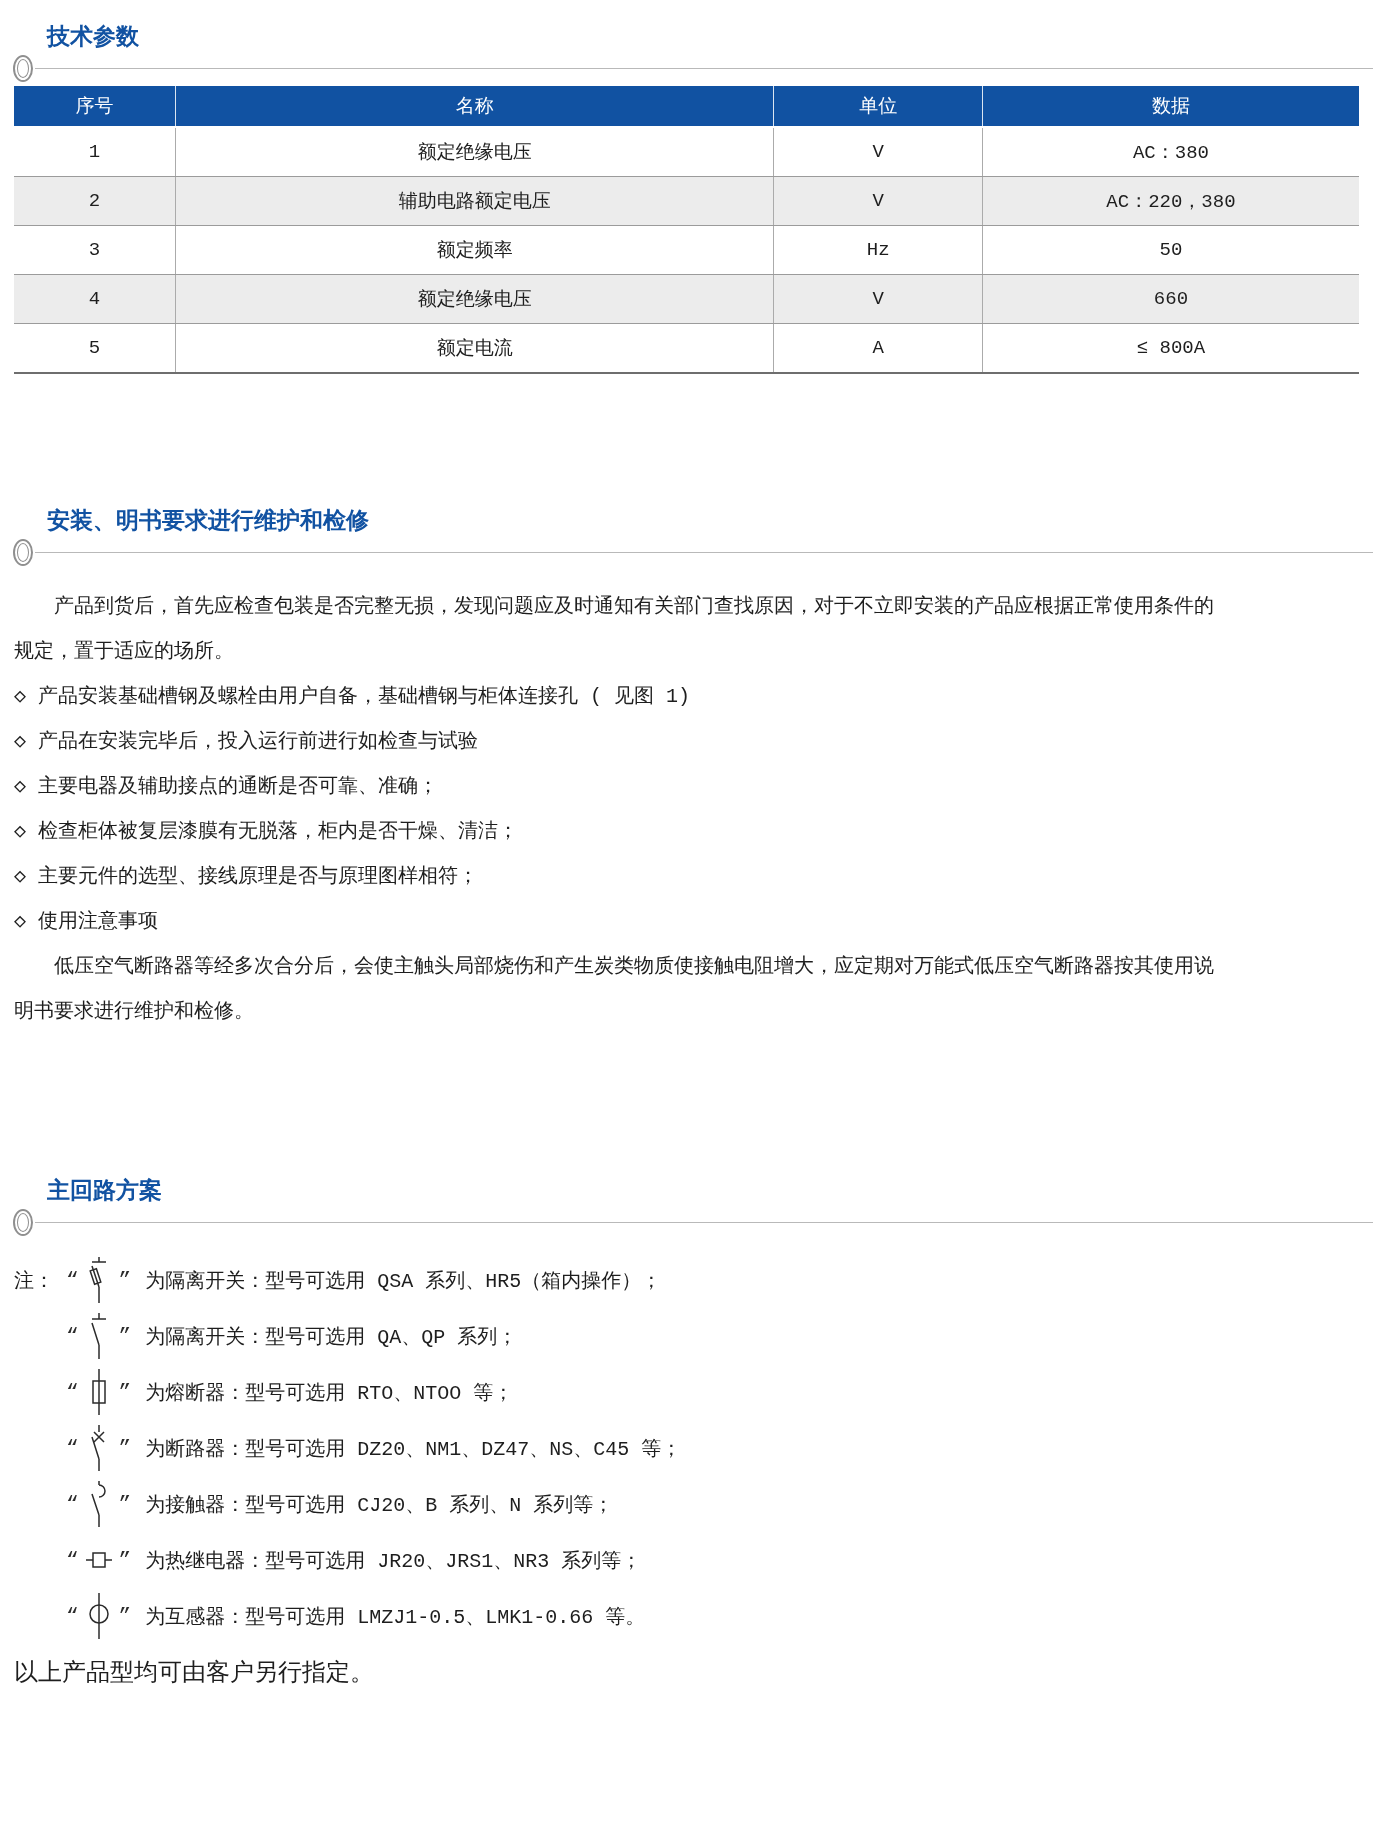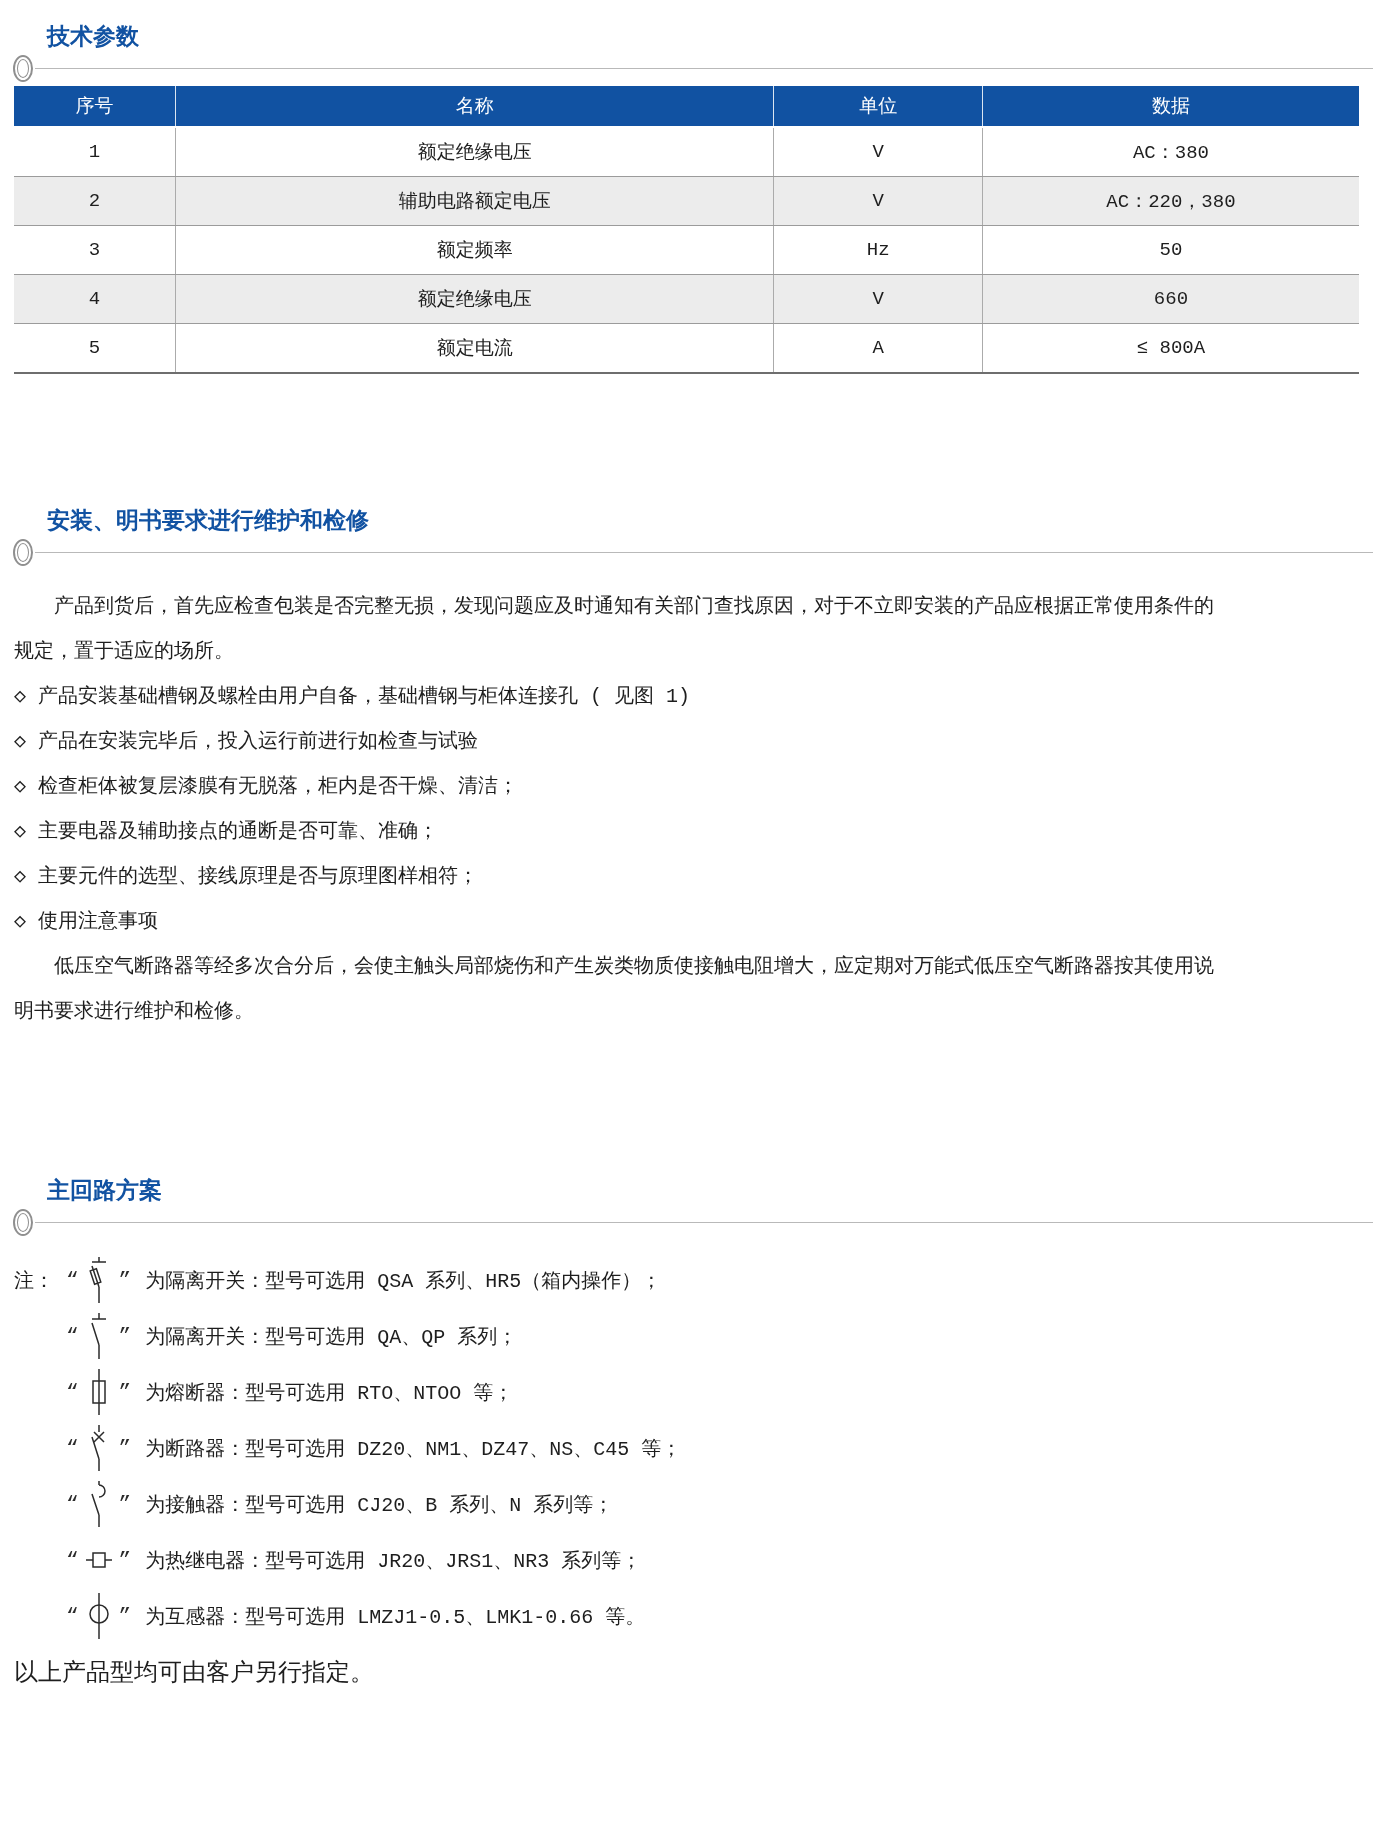--- a/index.html
+++ b/index.html
@@ -104,22 +104,22 @@
     <h2 class="sec-title">安装、明书要求进行维护和检修</h2>
     <div class="sec-rule">
       <span class="ring"></span>
       <span class="rule-line"></span>
     </div>
     <div class="body">
       <div class="line indent">产品到货后，首先应检查包装是否完整无损，发现问题应及时通知有关部门查找原因，对于不立即安装的产品应根据正常使用条件的</div>
       <div class="line">规定，置于适应的场所。</div>
       <div class="line">◇ 产品安装基础槽钢及螺栓由用户自备，基础槽钢与柜体连接孔 ( 见图 1)</div>
       <div class="line">◇ 产品在安装完毕后，投入运行前进行如检查与试验</div>
+      <div class="line">◇ 主要电器及辅助接点的通断是否可靠、准确；</div>
       <div class="line">◇ 检查柜体被复层漆膜有无脱落，柜内是否干燥、清洁；</div>
-      <div class="line">◇ 主要电器及辅助接点的通断是否可靠、准确；</div>
       <div class="line">◇ 主要元件的选型、接线原理是否与原理图样相符；</div>
       <div class="line">◇ 使用注意事项</div>
       <div class="line indent">低压空气断路器等经多次合分后，会使主触头局部烧伤和产生炭类物质使接触电阻增大，应定期对万能式低压空气断路器按其使用说</div>
       <div class="line">明书要求进行维护和检修。</div>
     </div>
   </section>
 
   <section id="sec3">
     <h2 class="sec-title">主回路方案</h2>
     <div class="sec-rule">

